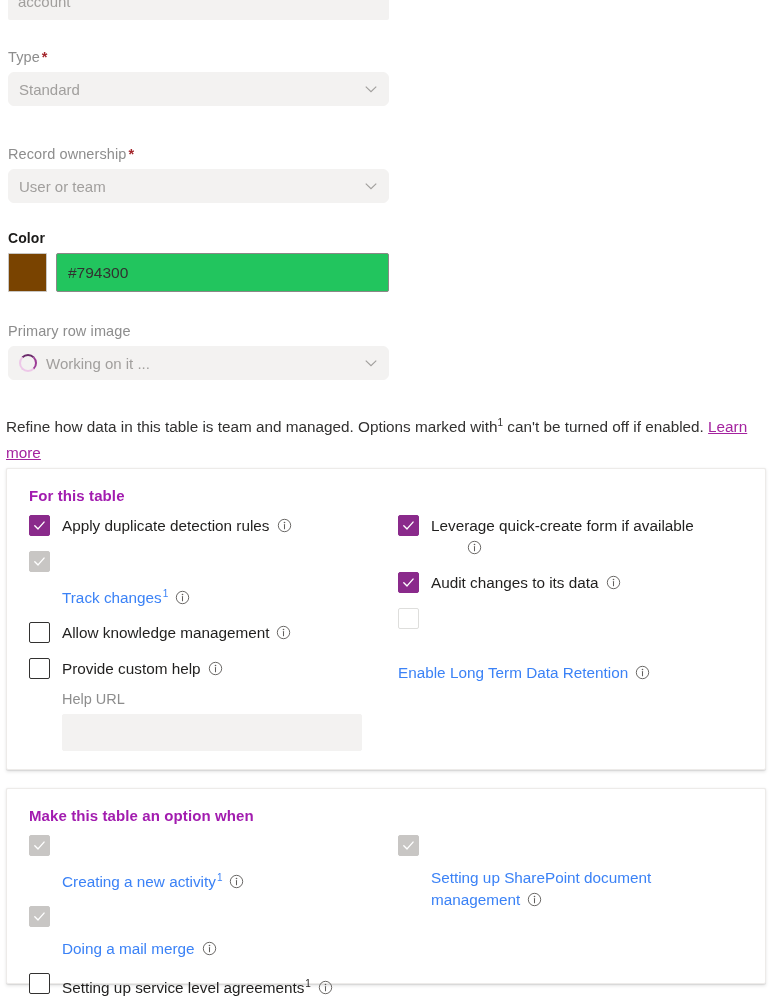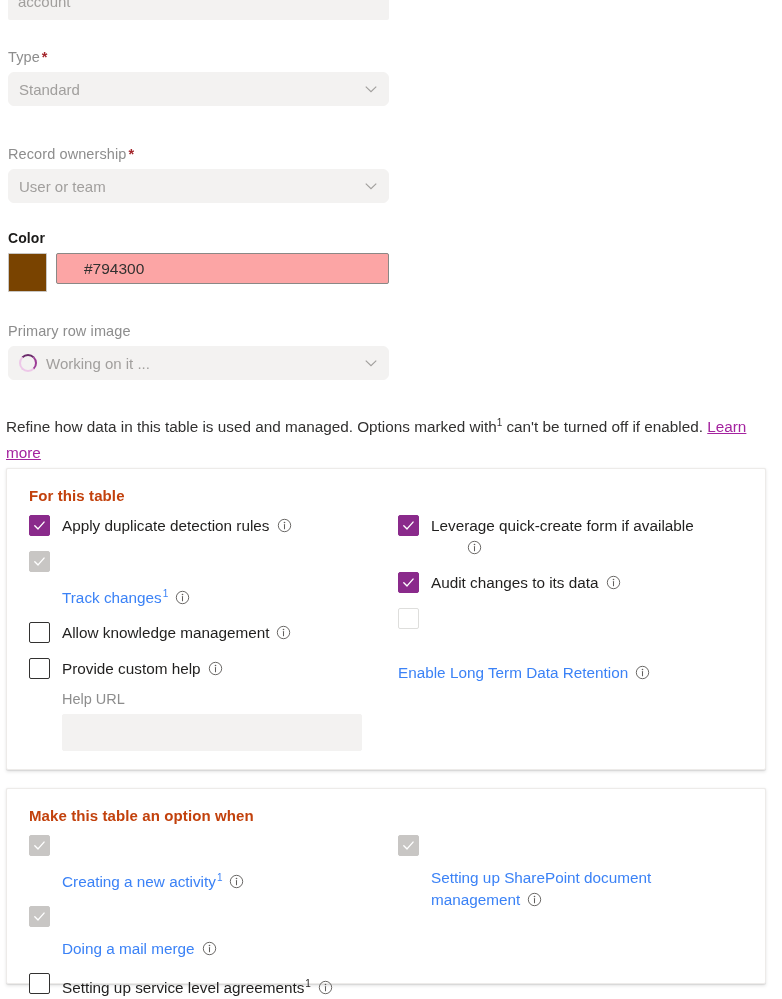--- a/index.html
+++ b/index.html
@@ -60,26 +60,26 @@
   
   .color-row { display: flex; align-items: stretch; gap: 9px; }
   .color-swatch {
     width: 39px; height: 39px;
     border: 1px solid #c8c6c4;
     border-radius: 1px;
     flex: none;
   }
   .color-input {
     flex: 1;
-    height: 31px;
+    height: 39px;
     border: 1px solid #8a8886;
     border-radius: 2px;
-    background: #fca5a5;
+    background: #22c55e;
     display: flex; align-items: center;
-    padding: 0 27px;
+    padding: 0 11px;
     font-size: 15.5px;
     color: #323130;
   }
 
   
   .spinner {
     width: 18px; height: 18px;
     flex: none;
     margin-right: 9px;
     border-radius: 50%;
@@ -110,21 +110,21 @@
     left: 6px;
     width: 760px;
     background: #ffffff;
     border: 1px solid #edebe9;
     border-radius: 2px;
     box-shadow: 0 1.2px 3.6px rgba(0,0,0,.10), 0 .3px .9px rgba(0,0,0,.08);
   }
   .card-title {
     font-size: 15px;
     font-weight: 700;
-    color: #c2410c;
+    color: #a21caf;
     padding: 18px 0 0 22px;
     letter-spacing: .1px;
   }
 
   .cols {
     display: flex;
     padding: 10px 0 0 22px;
   }
   .col { width: 366px; }
   .col.right { width: 372px; padding-left: 4px; }
@@ -252,21 +252,21 @@
       <span class="val">Working on it ...</span>
       <span class="chev">
         <svg viewBox="0 0 16 16" width="14" height="14">
             <path d="M2 5.2 L8 11 L14 5.2" fill="none" stroke="currentColor" stroke-width="1.3"></path>
           </svg>
       </span>
     </div>
   </div>
 
   <div class="desc">
-    <span>Refine how data in this table is used and managed. Options marked with</span><sup>1</sup>
+    <span>Refine how data in this table is team and managed. Options marked with</span><sup>1</sup>
     <span>can't be turned off if enabled.</span>
     <span class="link" style="color: rgb(164, 35, 159);">Learn more</span>
   </div>
 
   <div class="card" style="top:468px; height:302px;">
     <div class="card-title">For this table</div>
     <div class="cols">
       <div class="col">
 
         <div class="cb-row">

